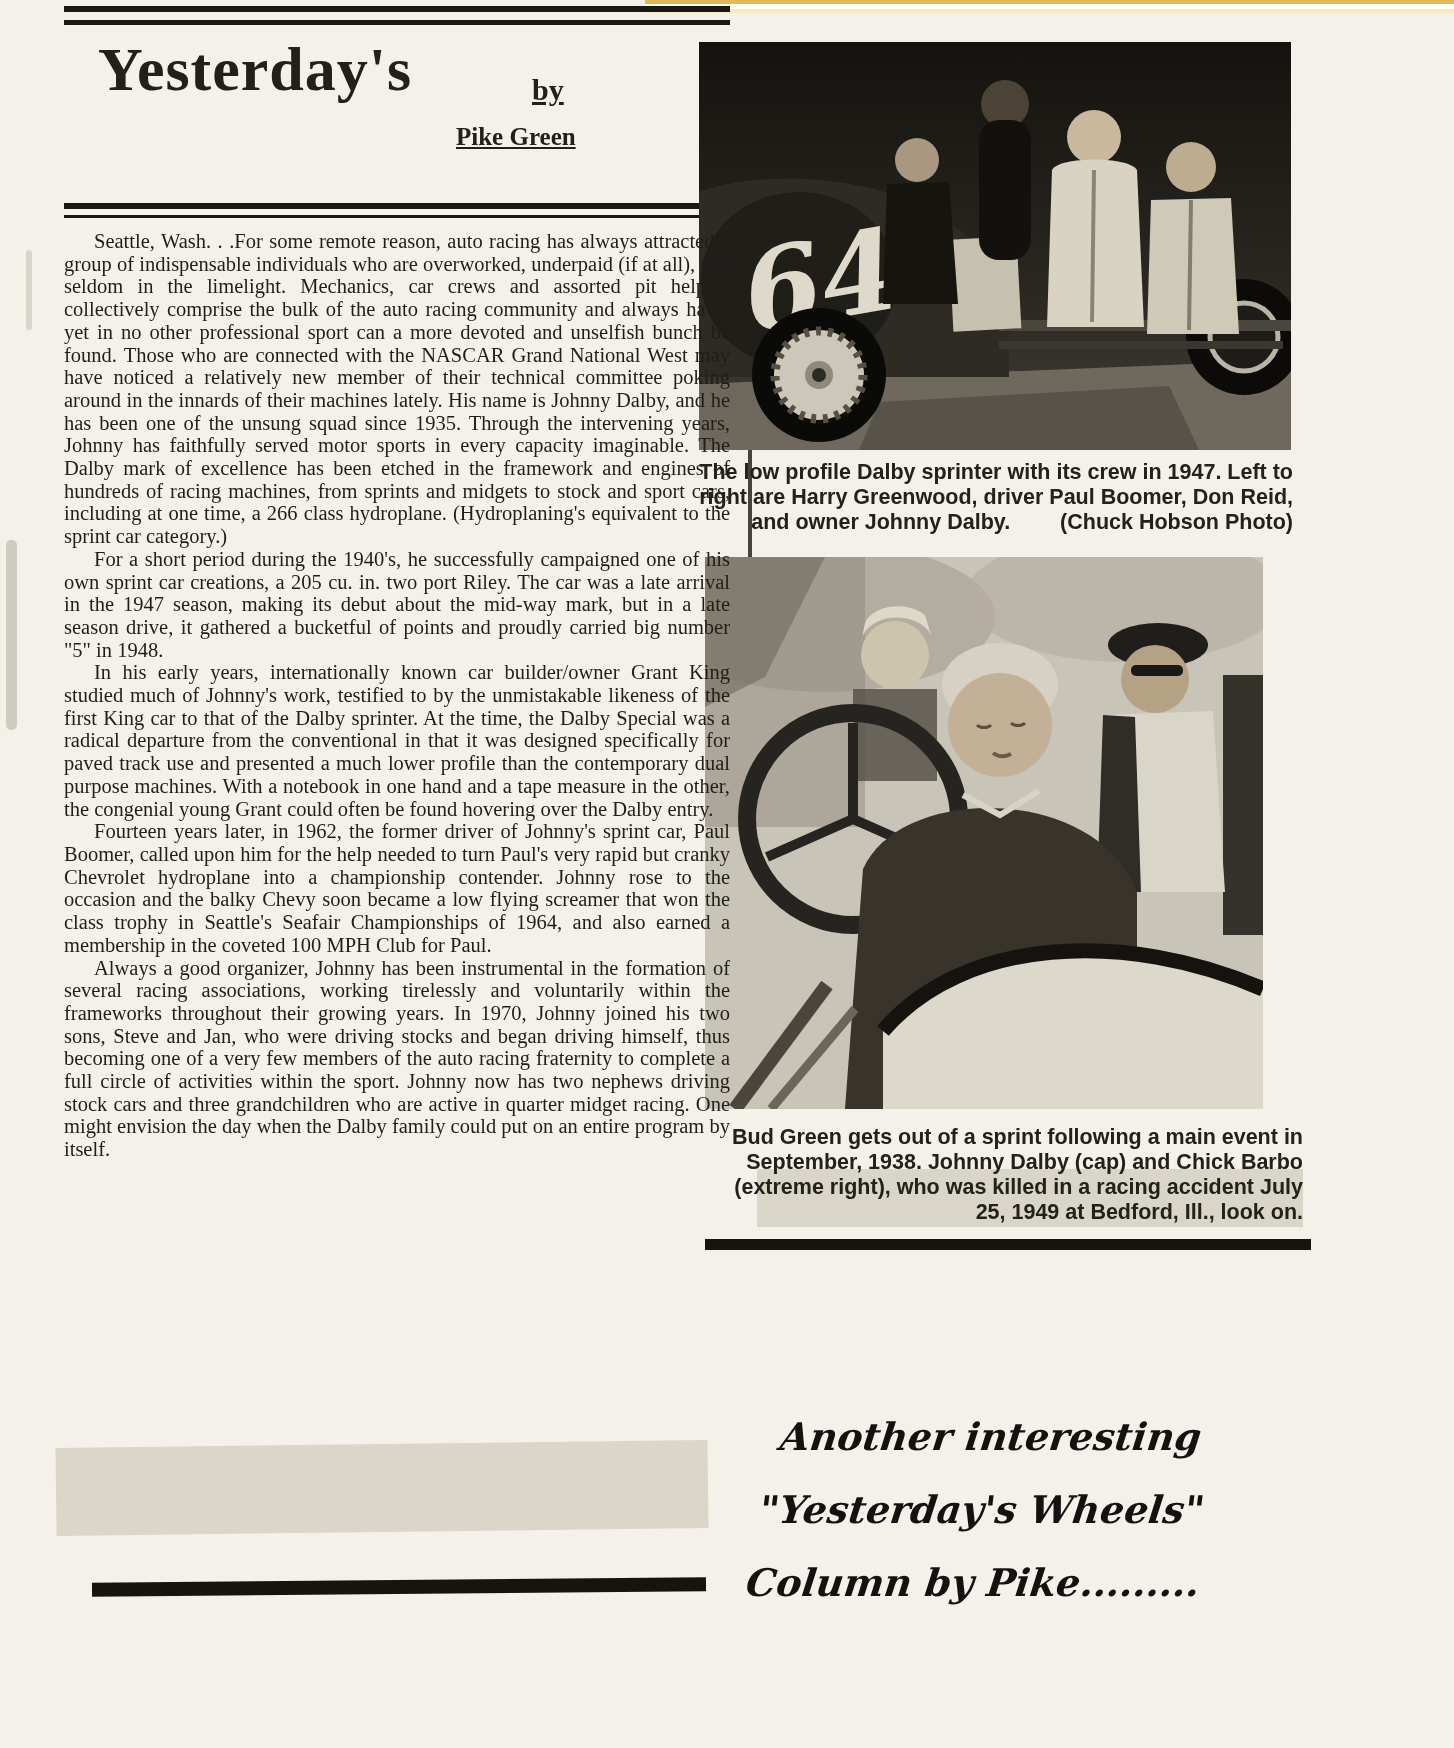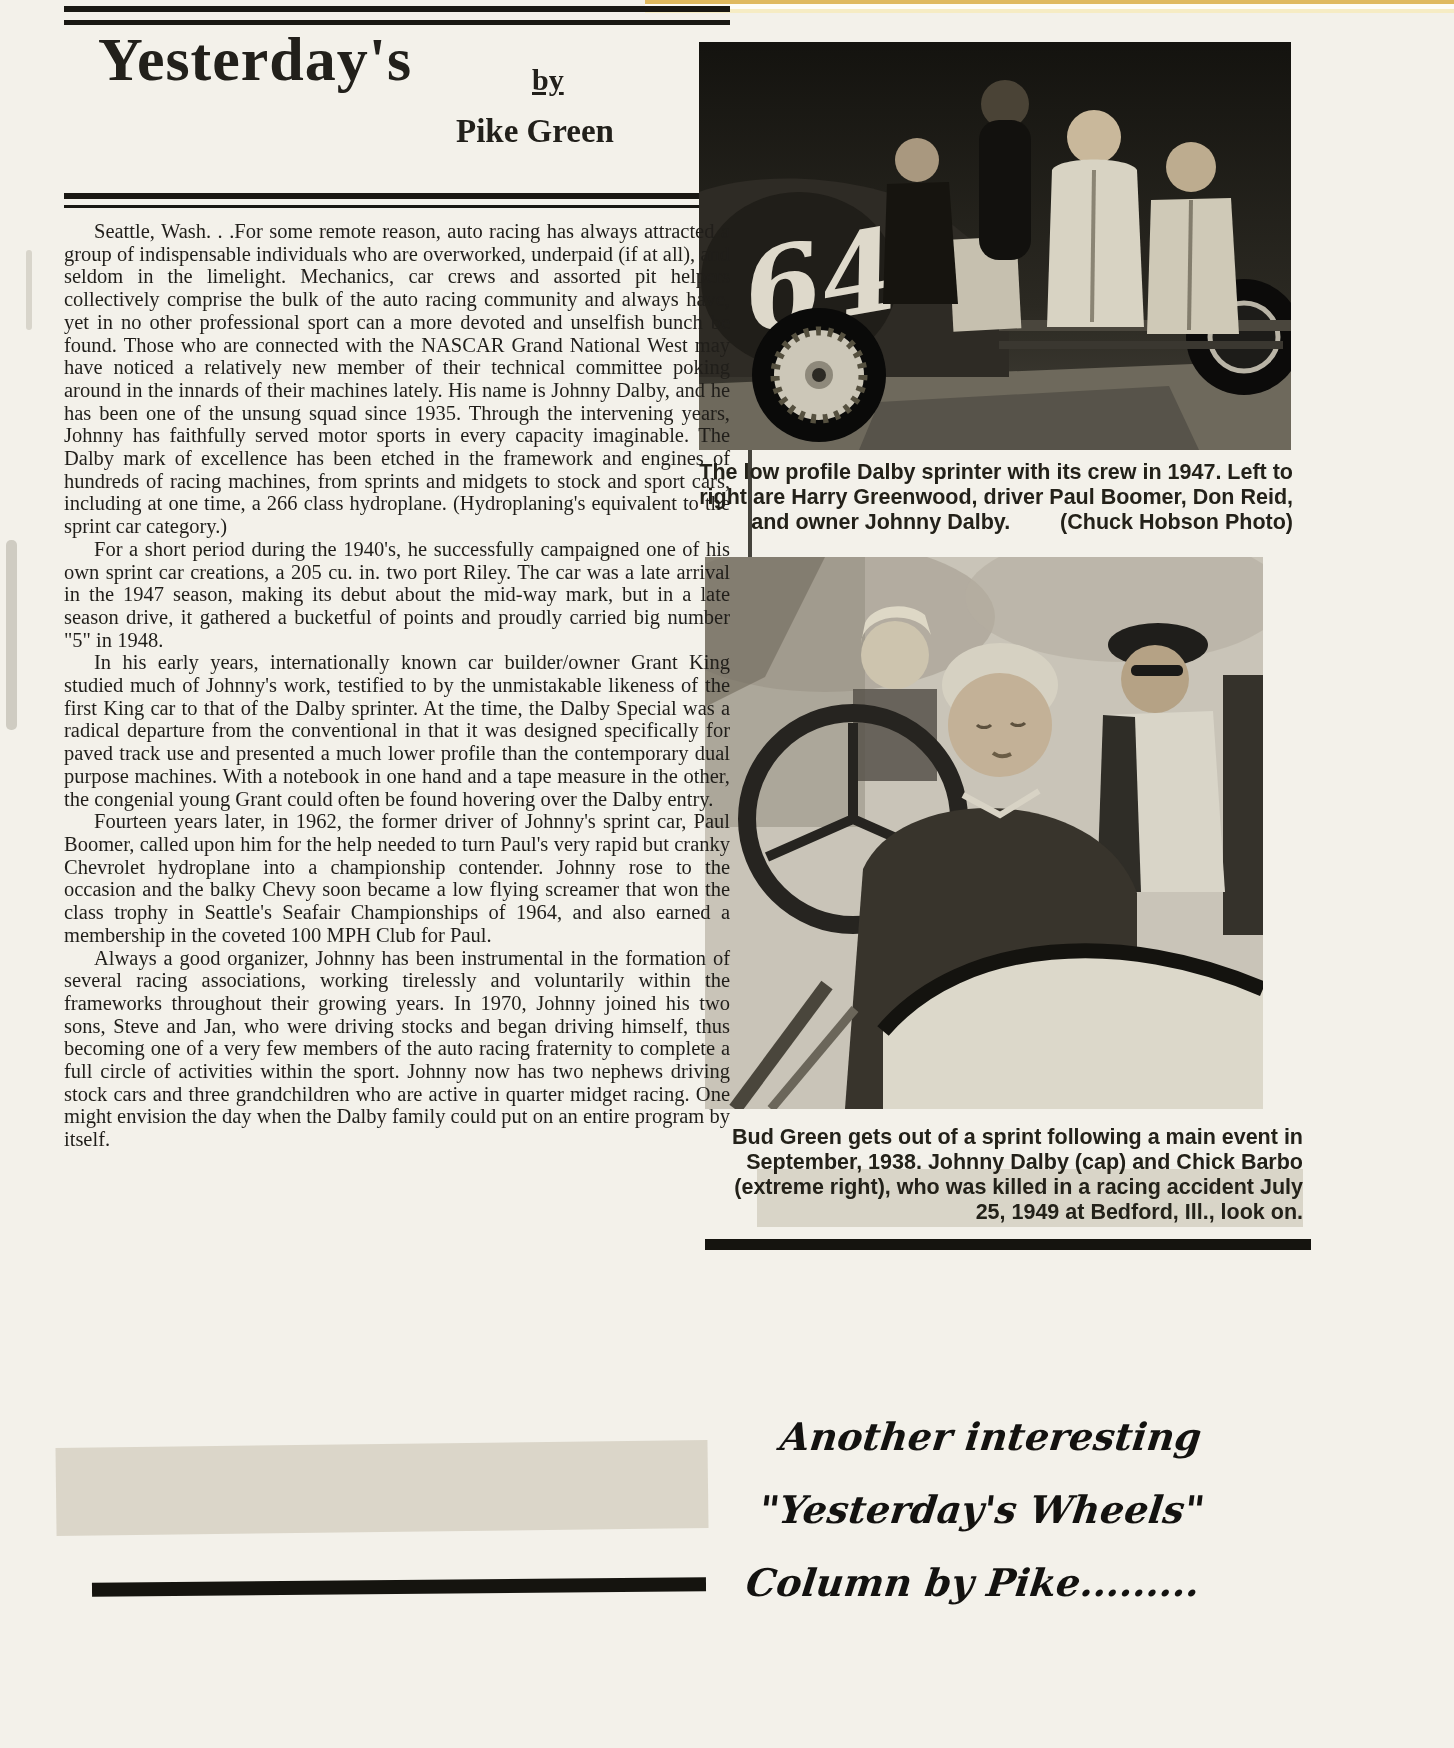--- a/index.html
+++ b/index.html
@@ -10,26 +10,26 @@
     background:linear-gradient(180deg,#dfb95f 0 4px,#fdfcf6 4px 9px,#f6ecc4 9px 13px);}
   .smudge-a{position:absolute;left:6px;top:540px;width:11px;height:190px;background:#cfccc2;border-radius:5px;}
   .smudge-b{position:absolute;left:26px;top:250px;width:6px;height:80px;background:#d8d5cb;border-radius:3px;}
   .clip-edge{position:absolute;left:748px;top:282px;width:4px;height:278px;background:#45433c;}
   
   .left-col{position:absolute;left:64px;top:6px;width:666px;}
   .rule{background:#191813;}
   .r-thick{height:6px;}
   .r-thick2{height:5px;margin-top:8px;}
   .r-thin{height:3px;margin-top:6px;}
-  .masthead{position:relative;height:168px;padding-top:0;}
+  .masthead{position:relative;height:168px;padding-top:0;margin-top:10px;}
   .title-line{font-weight:bold;font-size:62px;line-height:68px;color:#22201b;
     padding-left:34px;letter-spacing:1px;}
   .byline{position:absolute;left:392px;top:38px;width:260px;font-weight:bold;color:#22201b;}
   .byline-by{font-size:30px;margin-left:76px;text-decoration:underline;}
-  .byline-name{font-size:33px;margin-top:16px;white-space:nowrap;}
+  .byline-name{font-size:25px;margin-top:16px;white-space:nowrap;text-decoration:underline;}
   .body-text{position:relative;z-index:2;margin-top:12px;width:666px;font-size:20.5px;
     line-height:22.7px;text-align:justify;color:#201e1a;}
   .body-text p{margin:0;text-indent:30px;}
   .tape-strip{position:absolute;z-index:1;left:-8px;top:1438px;width:652px;height:88px;
     background:#dbd6c9;transform:rotate(-0.7deg);}
   .end-bar{position:absolute;z-index:3;left:28px;top:1574px;width:614px;height:14px;
     background:#15140f;transform:rotate(-0.5deg);}
   
   .right-col{position:absolute;left:699px;top:42px;width:600px;}
   .photo{display:block;}

